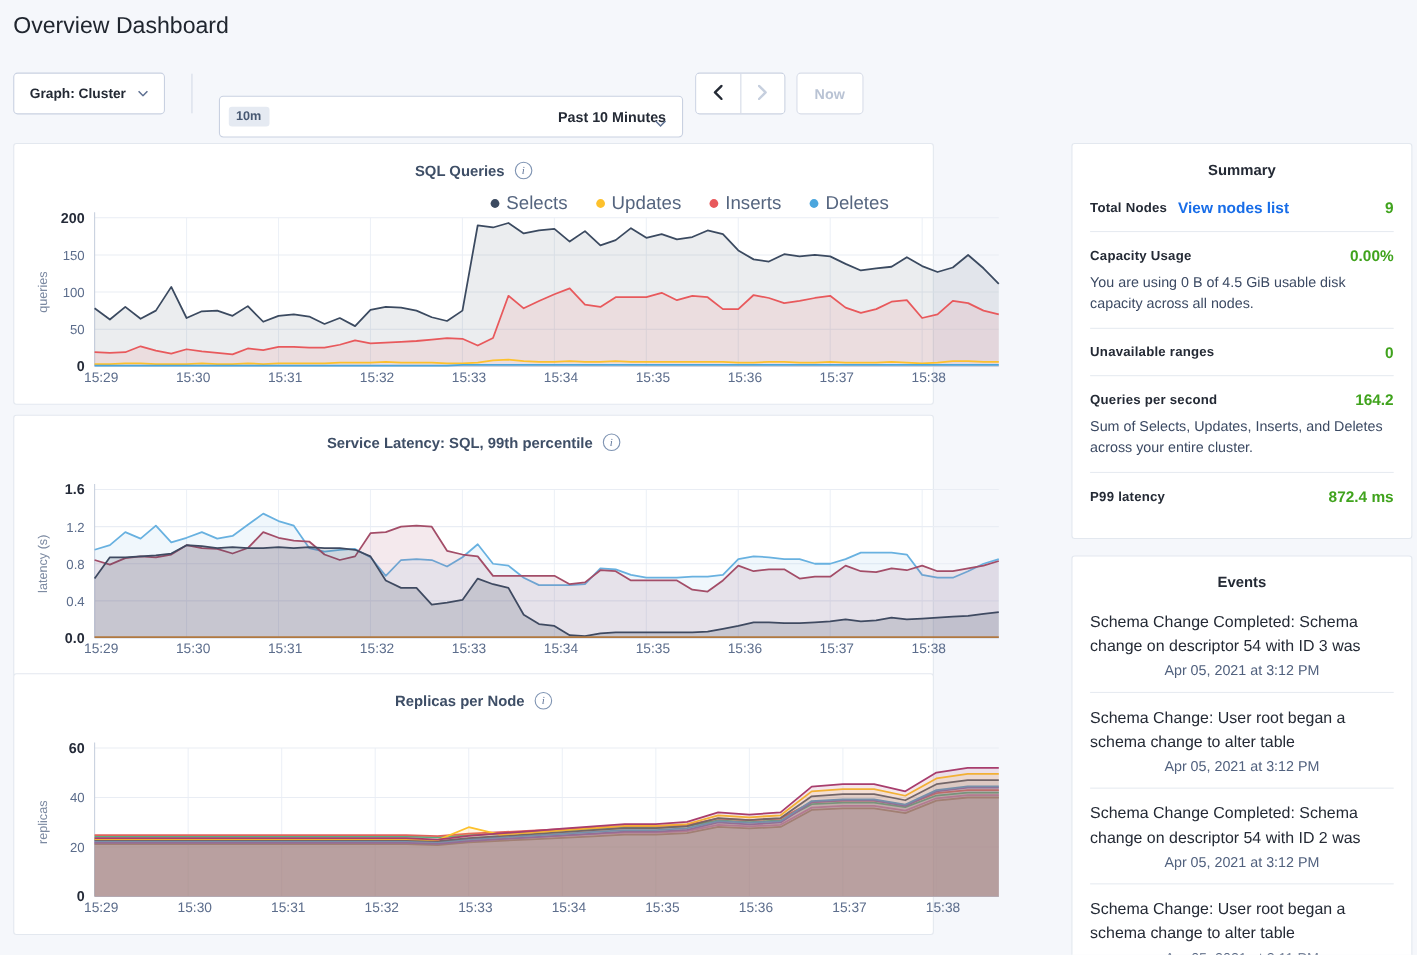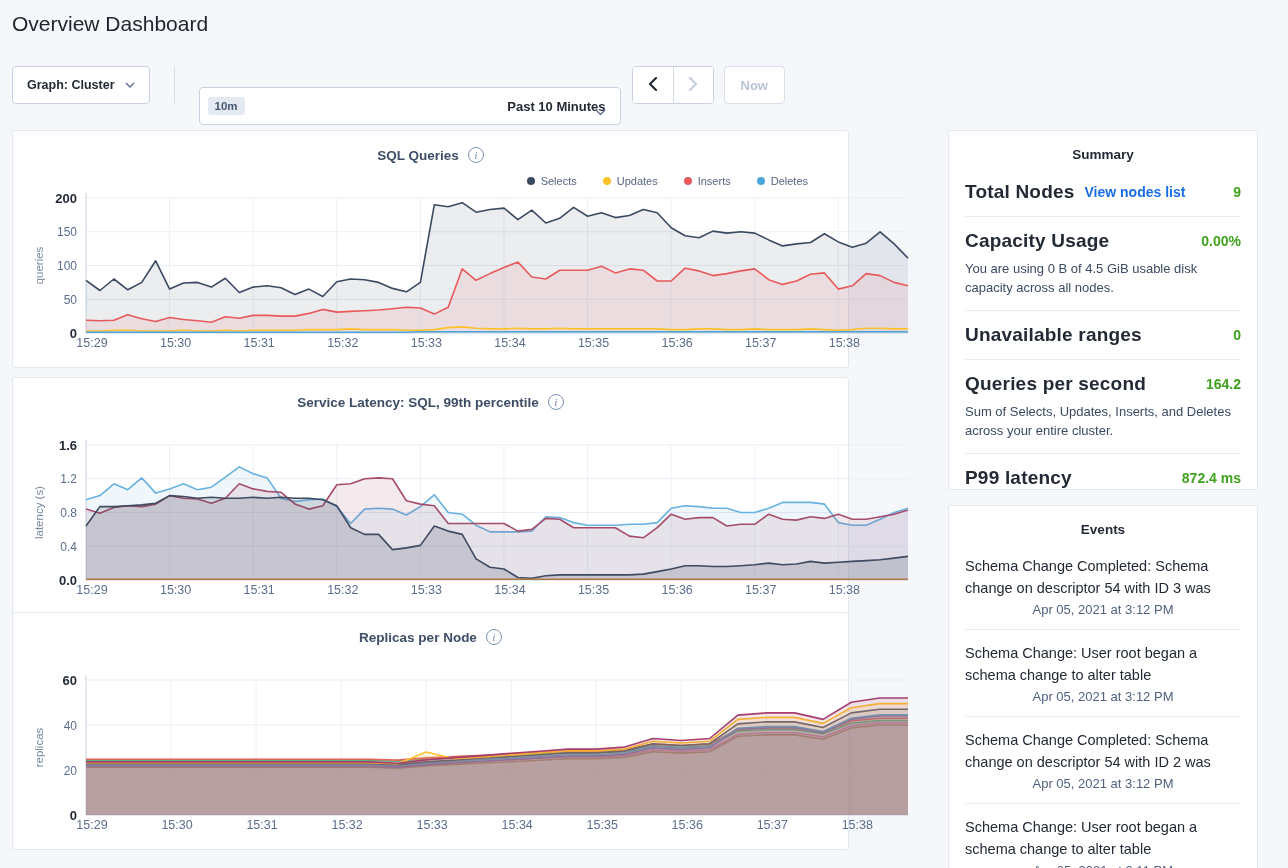--- a/index.html
+++ b/index.html
@@ -25,31 +25,31 @@
   .now-btn { margin-left:10px; padding:0 16px; font-size:13px; font-weight:700; color:#b9c3d4; border:1px solid #d9dee9; }
 
   .card { position:absolute; background:#fff; border:1px solid #e3e8ef; border-radius:3px; }
   .chart-card { left:12px; width:837px; height:238px; }
   .chart-header { display:flex; align-items:center; justify-content:center; margin-top:16px; }
   .chart-title { font-size:13.5px; font-weight:700; color:#3e4e66; }
   .info-icon { width:16px; height:16px; border:1px solid #7e93b2; border-radius:50%; color:#64799c;
     font-size:10px; font-style:italic; font-family:"Liberation Serif", serif; display:inline-flex;
     align-items:center; justify-content:center; margin-left:9px; cursor:pointer; }
   .legend { position:absolute; right:40px; top:44px; display:flex; gap:26px; }
-  .legend-item { display:flex; align-items:center; gap:6px; font-size:11px; color:#55657f; }
+  .legend-item { display:flex; align-items:center; gap:6px; font-size:17px; color:#55657f; }
   .legend-dot { width:8px; height:8px; border-radius:50%; display:inline-block; }
   .chart-svg { position:absolute; left:0; top:56px; width:944px; height:170px; }
 
-  .side-card { left:948px; width:310px; padding:16px; }
+  .side-card { left:974px; width:310px; padding:16px; }
   .summary-card { top:130px; height:360px; }
   .events-card { top:505px; height:380px; }
   .card-title { text-align:center; font-size:13.5px; font-weight:700; color:#242a35; margin-bottom:6px; }
 
   .sum-row { display:flex; align-items:center; padding:13px 0 0 0; }
-  .sum-label { font-size:19px; font-weight:700; color:#242a35; letter-spacing:.2px; }
+  .sum-label { font-size:12px; font-weight:700; color:#242a35; letter-spacing:.2px; }
   .sum-link { font-size:14px; font-weight:700; color:#186de8; margin-left:10px; cursor:pointer; }
   .sum-value { margin-left:auto; font-size:14px; font-weight:700; color:#40a31d; }
   .sum-desc { font-size:13px; color:#3c4a63; line-height:19px; margin-top:7px; }
   .sum-divider { border-bottom:1px solid #e7ebf1; margin-top:13px; }
 
   .event-item { padding:12px 0; border-bottom:1px solid #e7ebf1; cursor:pointer; }
   .event-item:last-child { border-bottom:none; }
   .event-text { font-size:14.5px; color:#242a35; line-height:22px; }
   .event-time { font-size:13px; color:#51617e; margin-top:3px;text-align:center; }
 </style>

